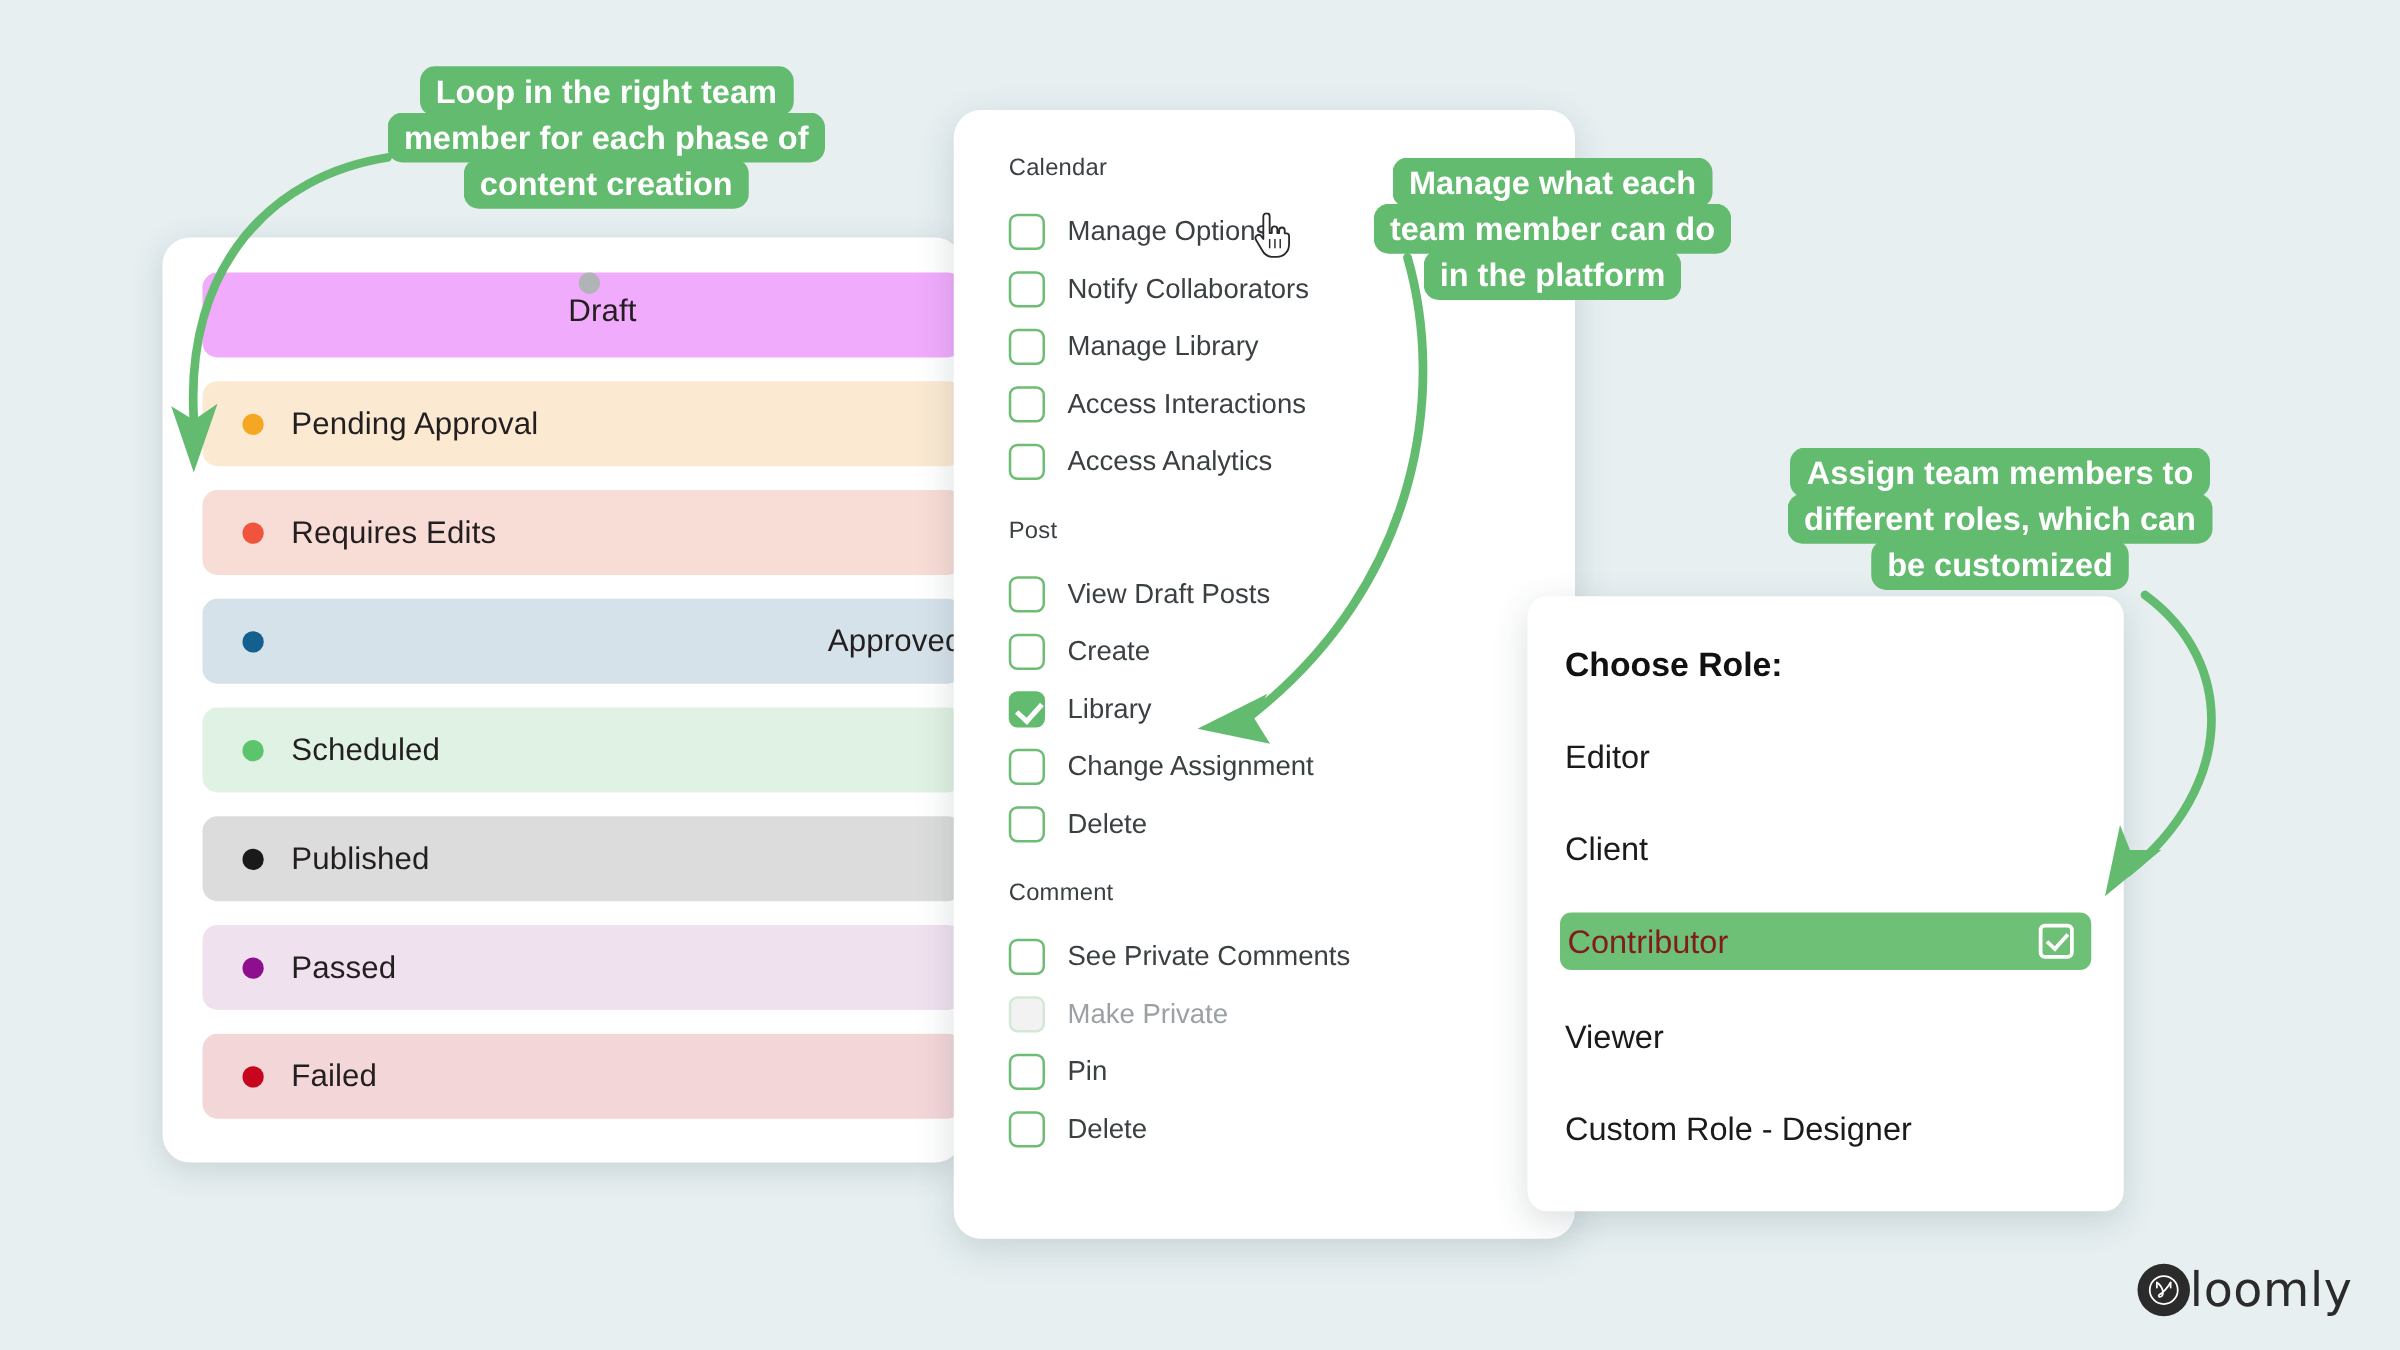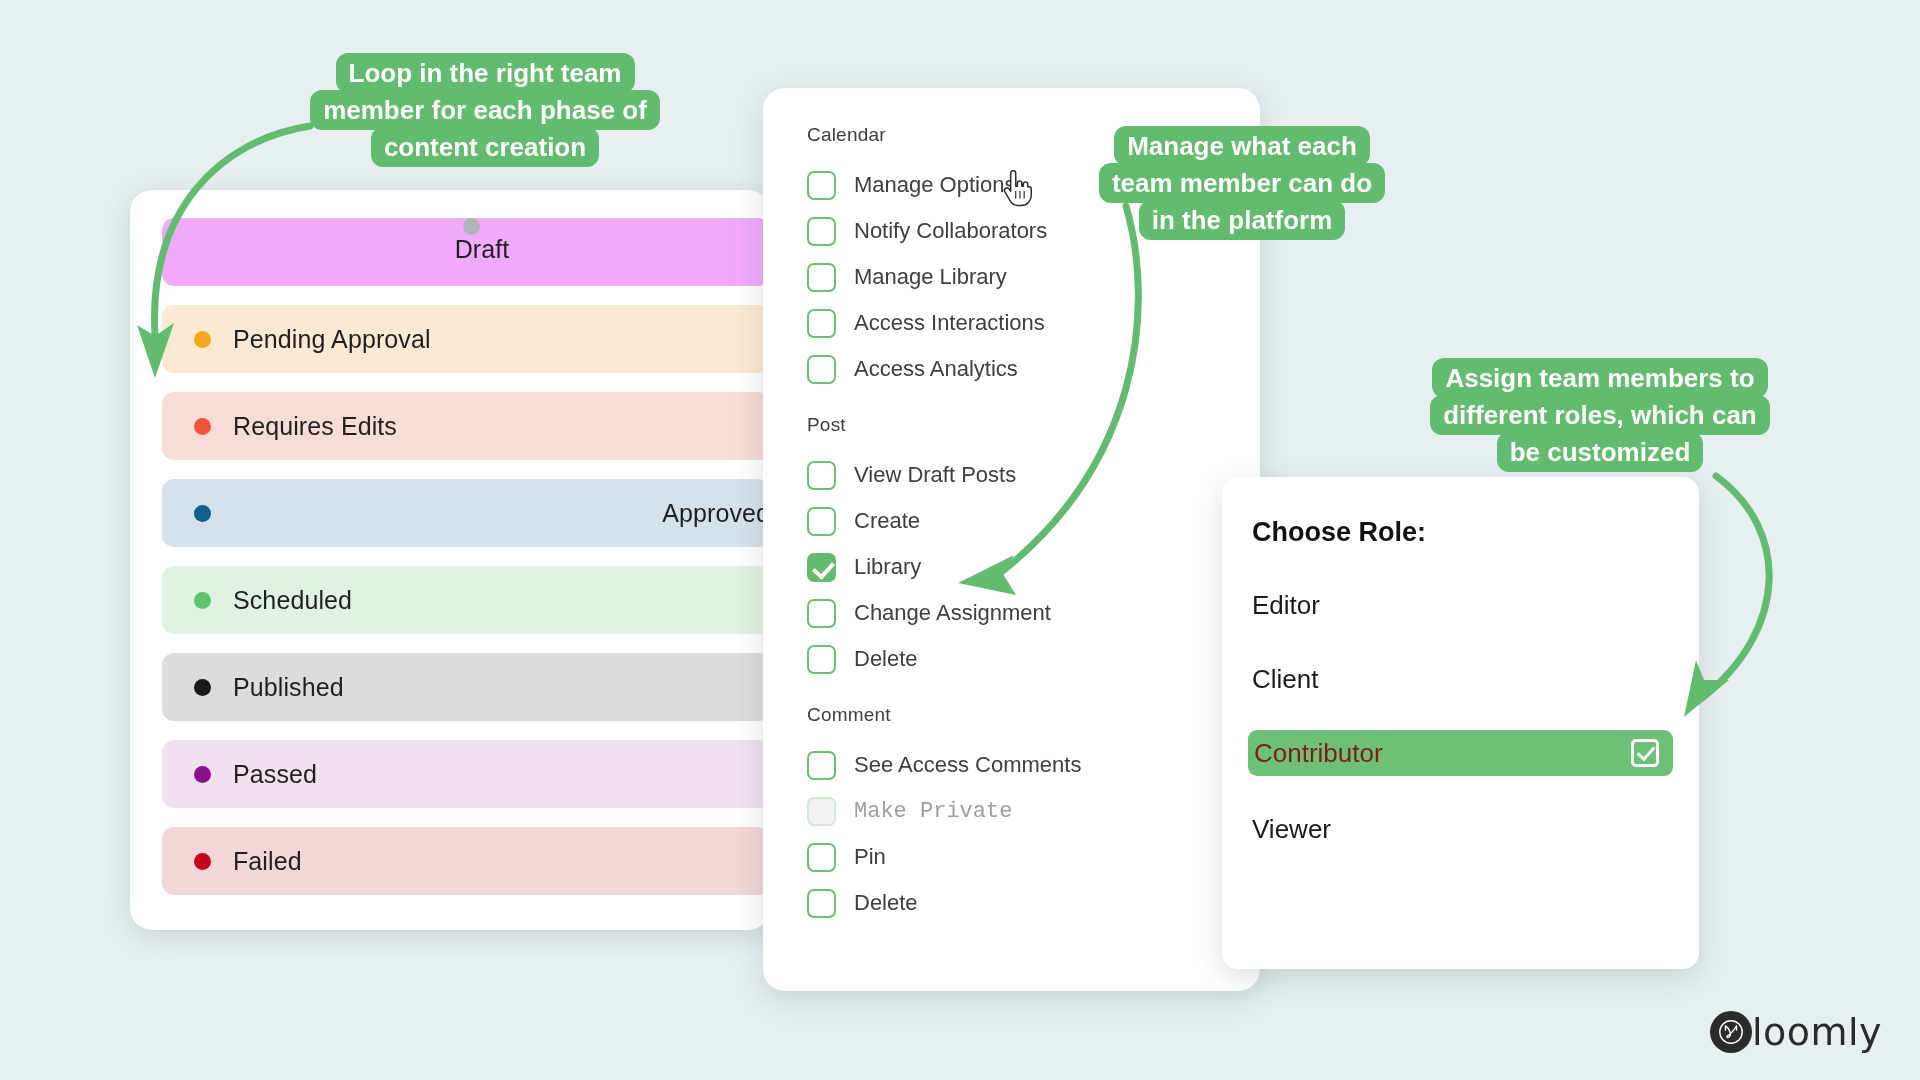--- a/index.html
+++ b/index.html
@@ -92,21 +92,21 @@
     transform: rotate(42deg);
   }
   .perm-box.disabled {
     border-color: #d3e8d5;
     background: #f2f2f2;
   }
   .perm-label {
     font-size: 22px;
     color: #3b4043;
   }
-  .perm-item.disabled .perm-label { color: #9aa0a3; font-family: Liberation Mono, monospace; }
+  .perm-item.disabled .perm-label { color: #9aa0a3; }
 
   
   #role-card {
     position: absolute;
     left: 1222px; top: 477px;
     width: 477px; height: 492px;
     background: #ffffff;
     border-radius: 16px;
     box-shadow: 0 8px 28px rgba(40,60,70,.16);
     padding: 30px 26px;
@@ -292,21 +292,21 @@
         </div>
         <div class="perm-item">
           <span class="perm-box"></span>
           <span class="perm-label">Delete</span>
         </div>
       </div>
       <div class="perm-group">
         <div class="perm-group-title">Comment</div>
         <div class="perm-item">
           <span class="perm-box"></span>
-          <span class="perm-label">See Access Comments</span>
+          <span class="perm-label">See Private Comments</span>
         </div>
         <div class="perm-item disabled">
           <span class="perm-box disabled"></span>
           <span class="perm-label">Make Private</span>
         </div>
         <div class="perm-item">
           <span class="perm-box"></span>
           <span class="perm-label">Pin</span>
         </div>
         <div class="perm-item">
@@ -325,20 +325,23 @@
       </div>
       <div class="role-item">
         <span>Client</span>
       </div>
       <div class="role-item selected">
         <span>Contributor</span>
         <span class="role-check"></span>
       </div>
       <div class="role-item">
         <span>Viewer</span>
+      </div>
+      <div class="role-item">
+        <span>Custom Role - Designer</span>
       </div>
     </div>
 </div>
 
 <div class="callout" id="callout-1"><span>Loop in the right team member for each phase of content creation</span></div>
 <div class="callout" id="callout-2"><span>Manage what each team member can do in the platform</span></div>
 <div class="callout" id="callout-3"><span>Assign team members to different roles, which can be customized</span></div>
 
 <svg class="arrow-svg" id="arrow-1" width="220" height="290" viewBox="0 0 220 290">
   <path d="M180 6 C 90 20, 18 90, 25 215" fill="none" stroke="#62bb6e" stroke-width="7" stroke-linecap="round"></path>

